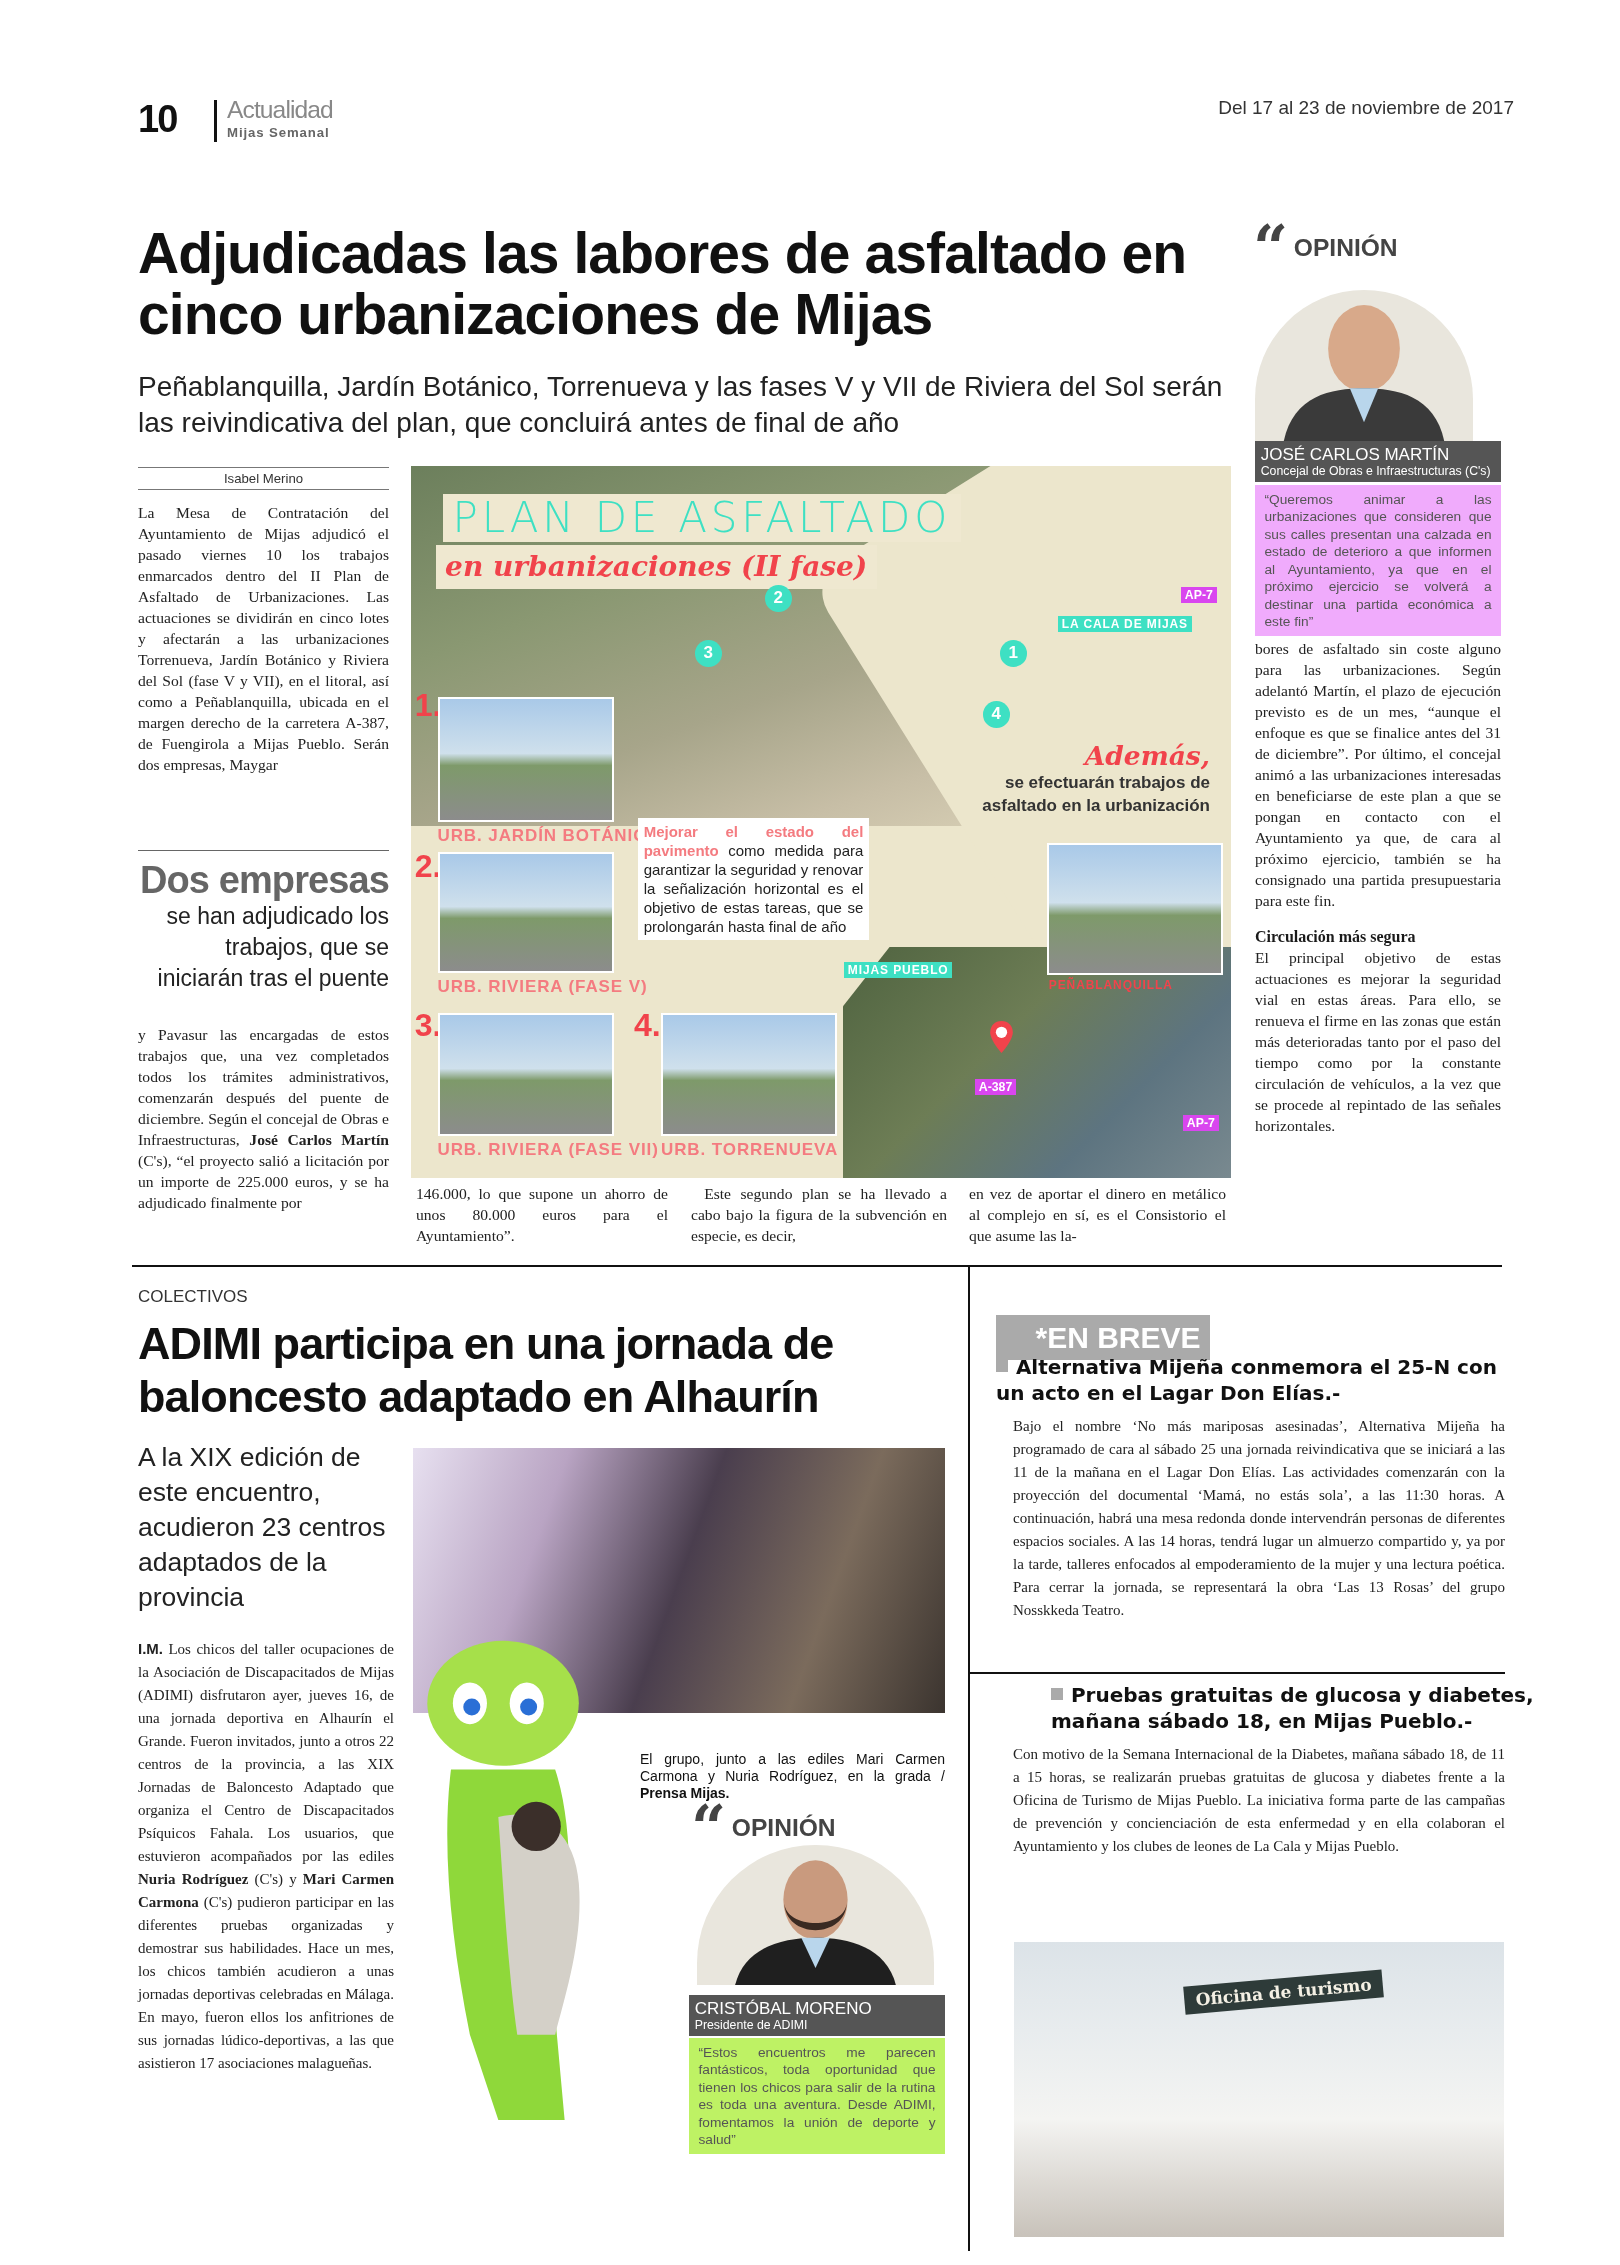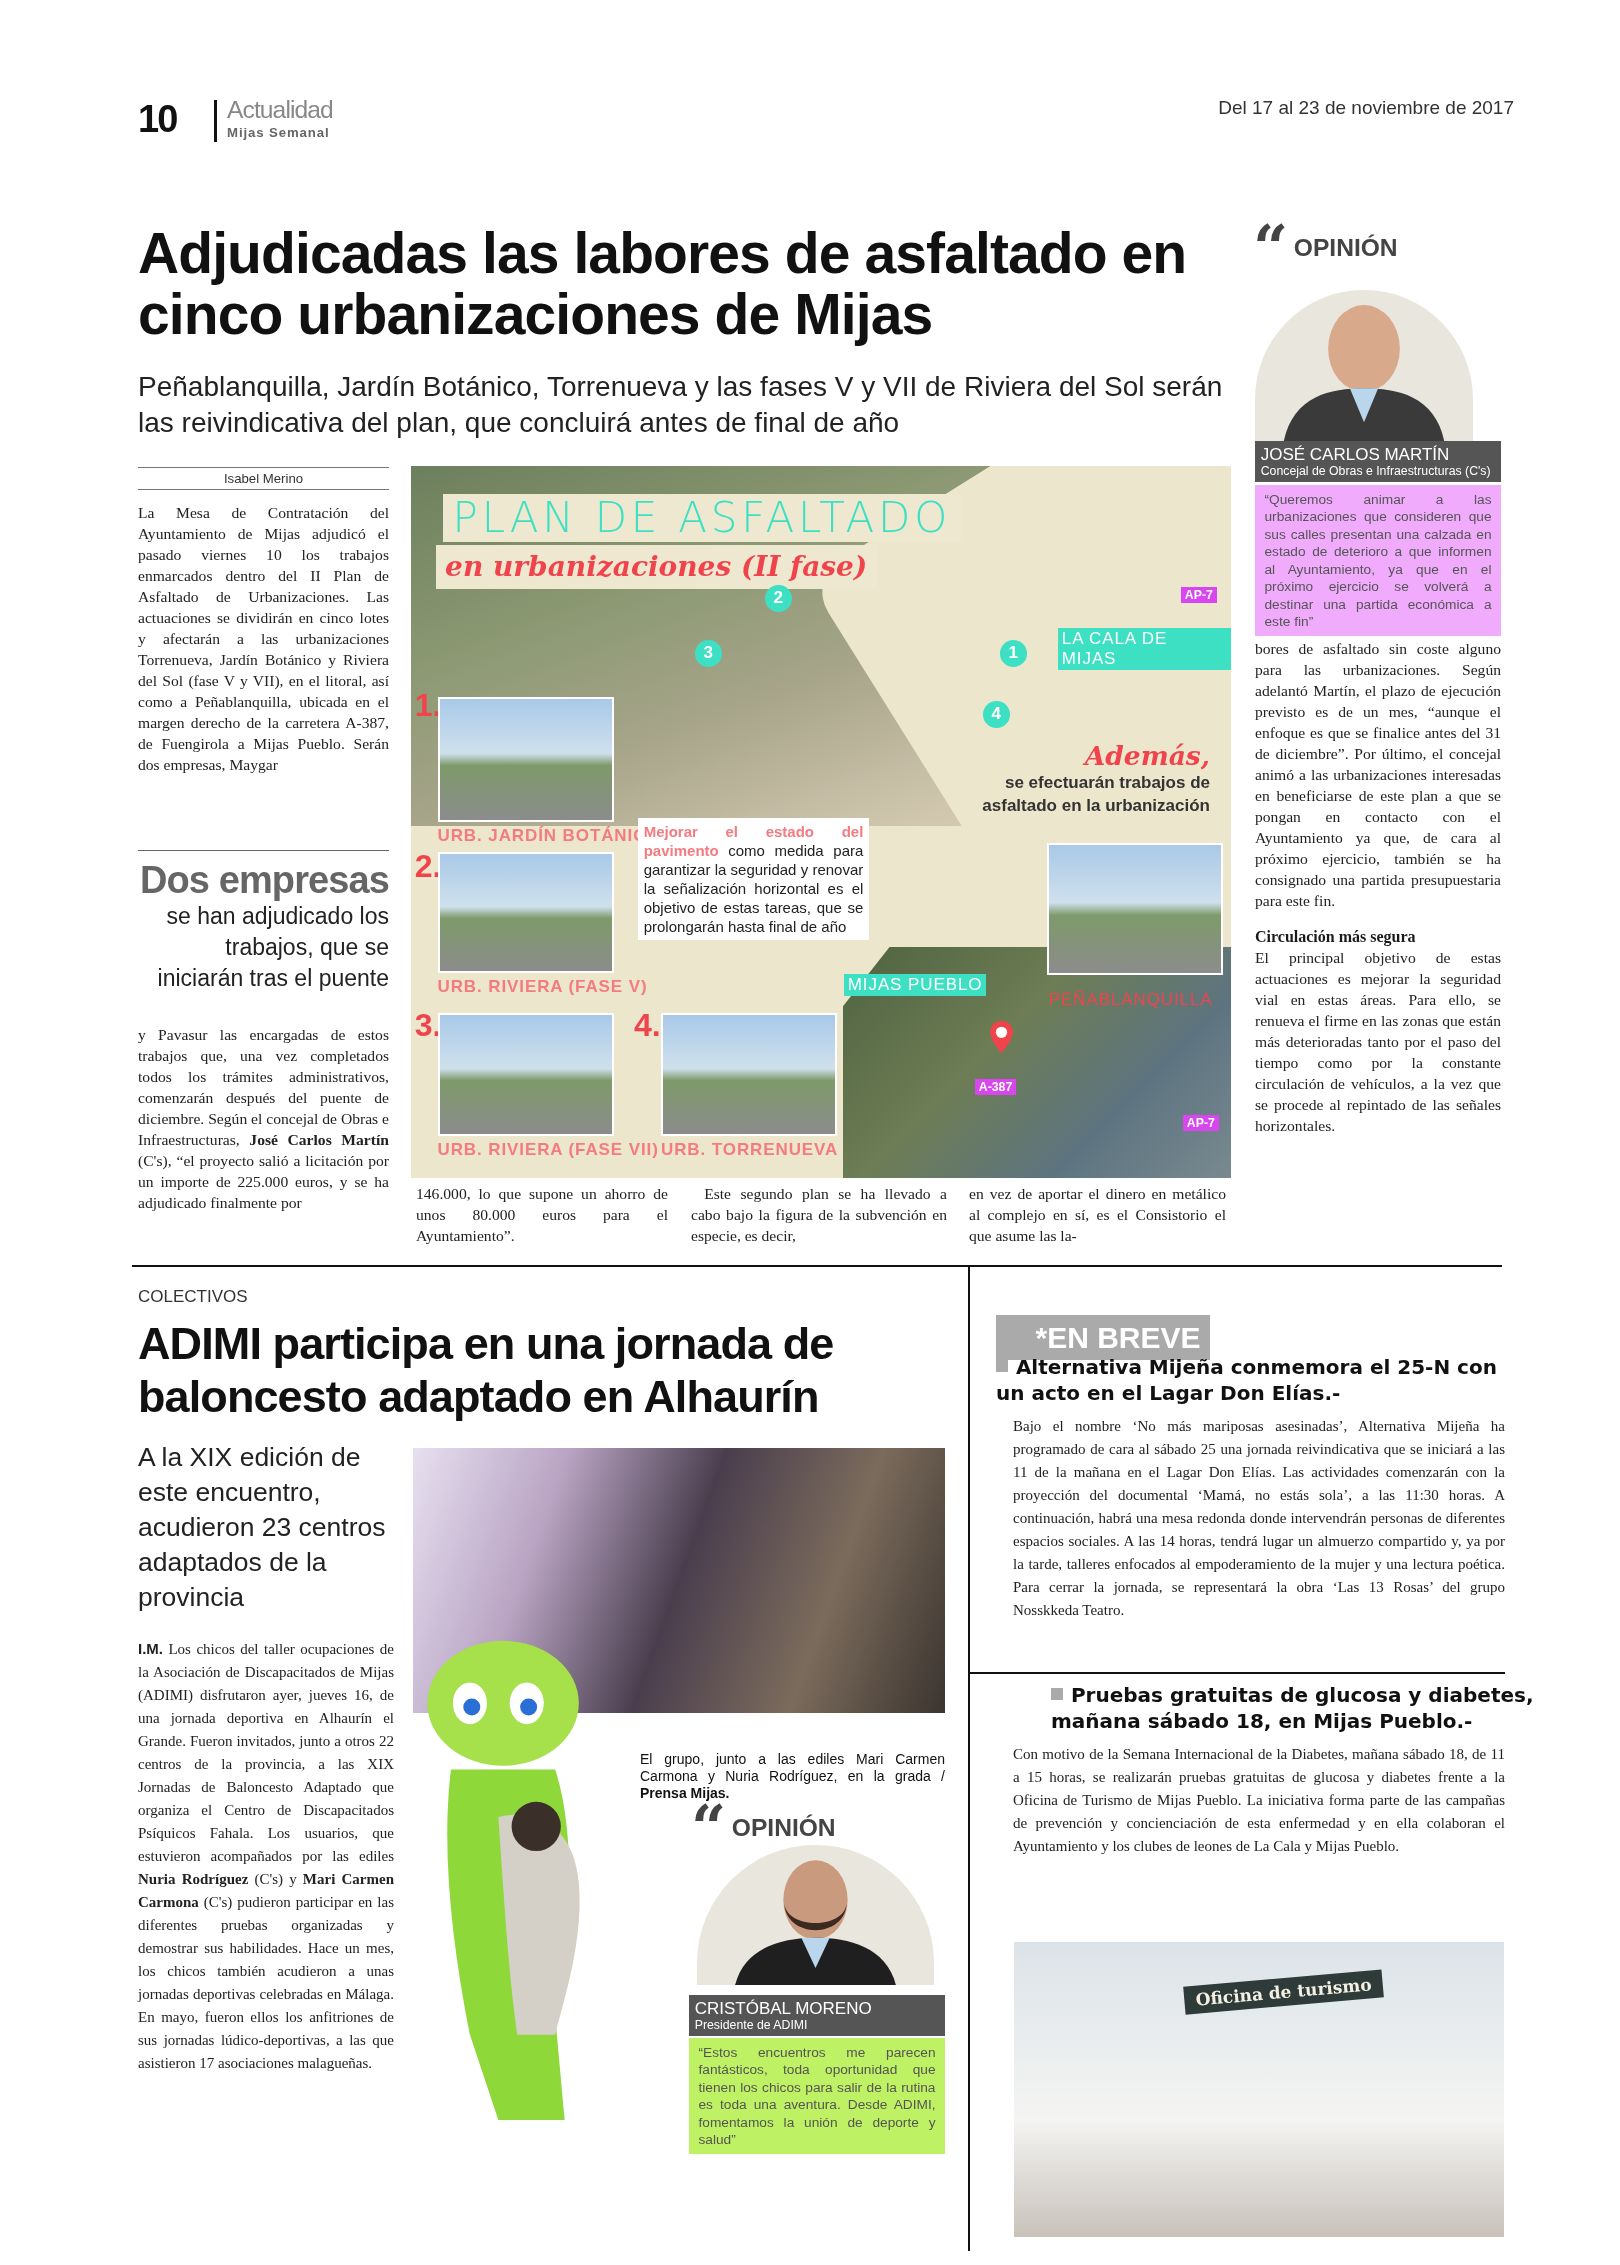--- a/index.html
+++ b/index.html
@@ -26,21 +26,21 @@
   .pull-small { font-size: 23px; line-height: 31px; color: #222; }
 
   
   .info { left: 411px; top: 466px; width: 820px; height: 712px; background: #ece6cc; overflow: hidden; }
   .map-top { left: 0; top: 0; width: 820px; height: 360px; background: linear-gradient(160deg, #6c7f5c 0%, #8a9872 30%, #a7a58a 55%, #c7bea6 75%, #e4dcc0 100%); }
   .coast { left: 397px; top: 114px; width: 568px; height: 473px; background: #ece6cc; transform: rotate(-32deg); transform-origin: left top; border-radius: 38px 0 0 0; }
   .info-title1 { left: 32px; top: 28px; background: #efe8d0; padding: 1.9px 9.5px; font-family: "DejaVu Sans", sans-serif; font-weight: 300; font-size: 42px; color: #3ee0c3; letter-spacing: 3.8px; line-height: 44px; }
   .info-title2 { left: 24.6px; top: 79px; background: #efe8d0; padding: 0 9.5px; font-family: "DejaVu Serif", serif; font-style: italic; font-weight: 700; font-size: 28px; color: #f1434b; line-height: 44px; }
   .marker { width: 26.5px; height: 26.5px; border-radius: 50%; background: #3ee0c3; color: #fff; font-family: "Liberation Sans", sans-serif; font-size: 17px; text-align: center; line-height: 26.5px; font-weight: 700; }
   .road-tag { background: #d946ef; color: #fff; font-family: "Liberation Sans", sans-serif; font-weight: 700; font-size: 12.3px; padding: 0.9px 3.8px; }
-  .place-tag { background: #3ee0c3; color: #fff; font-family: "Liberation Sans", sans-serif; font-weight: 400; font-size: 17px; padding: 0.9px 3.8px; letter-spacing: 0.9px; margin-top: 12px; }
+  .place-tag { background: #3ee0c3; color: #fff; font-family: "Liberation Sans", sans-serif; font-weight: 700; font-size: 12px; padding: 0.9px 3.8px; letter-spacing: 0.9px; }
   .place-tag.red { background: transparent; color: #f1434b; }
   .photo { border: 2.8px solid #fff; background: linear-gradient(180deg, #a9c9e8 0%, #cfe0ec 45%, #7e9a6a 55%, #8c8c8c 100%); }
   .photo-num { font-family: "Liberation Sans", sans-serif; font-weight: 700; font-size: 32px; color: #f1434b; }
   .photo-cap { font-family: "Liberation Sans", sans-serif; font-weight: 700; font-size: 17px; color: #f47b80; letter-spacing: 0.9px; }
   .ademas { right: 21px; top: 274px; text-align: right; font-family: "Liberation Sans", sans-serif; }
   .ademas-big { font-family: "DejaVu Serif", serif; font-style: italic; font-weight: 700; font-size: 26.5px; color: #f1434b; }
   .ademas-txt { font-weight: 700; font-size: 17px; color: #333; line-height: 23px; }
   .info-note { left: 227px; top: 352px; width: 231px; background: #fff; padding: 3.8px 5.7px; font-family: "Liberation Sans", sans-serif; font-size: 15px; line-height: 19px; color: #222; text-align: justify; }
   .info-note .hl { color: #f47b80; font-weight: 700; }
   .map-bottom { left: 432px; top: 481px; width: 388px; height: 237px; background: linear-gradient(135deg, #4f6340 0%, #6d7d55 40%, #5d7480 70%, #7a8a90 100%); clip-path: polygon(12% 0, 100% 0, 100% 100%, 0 100%, 0 25%); }

